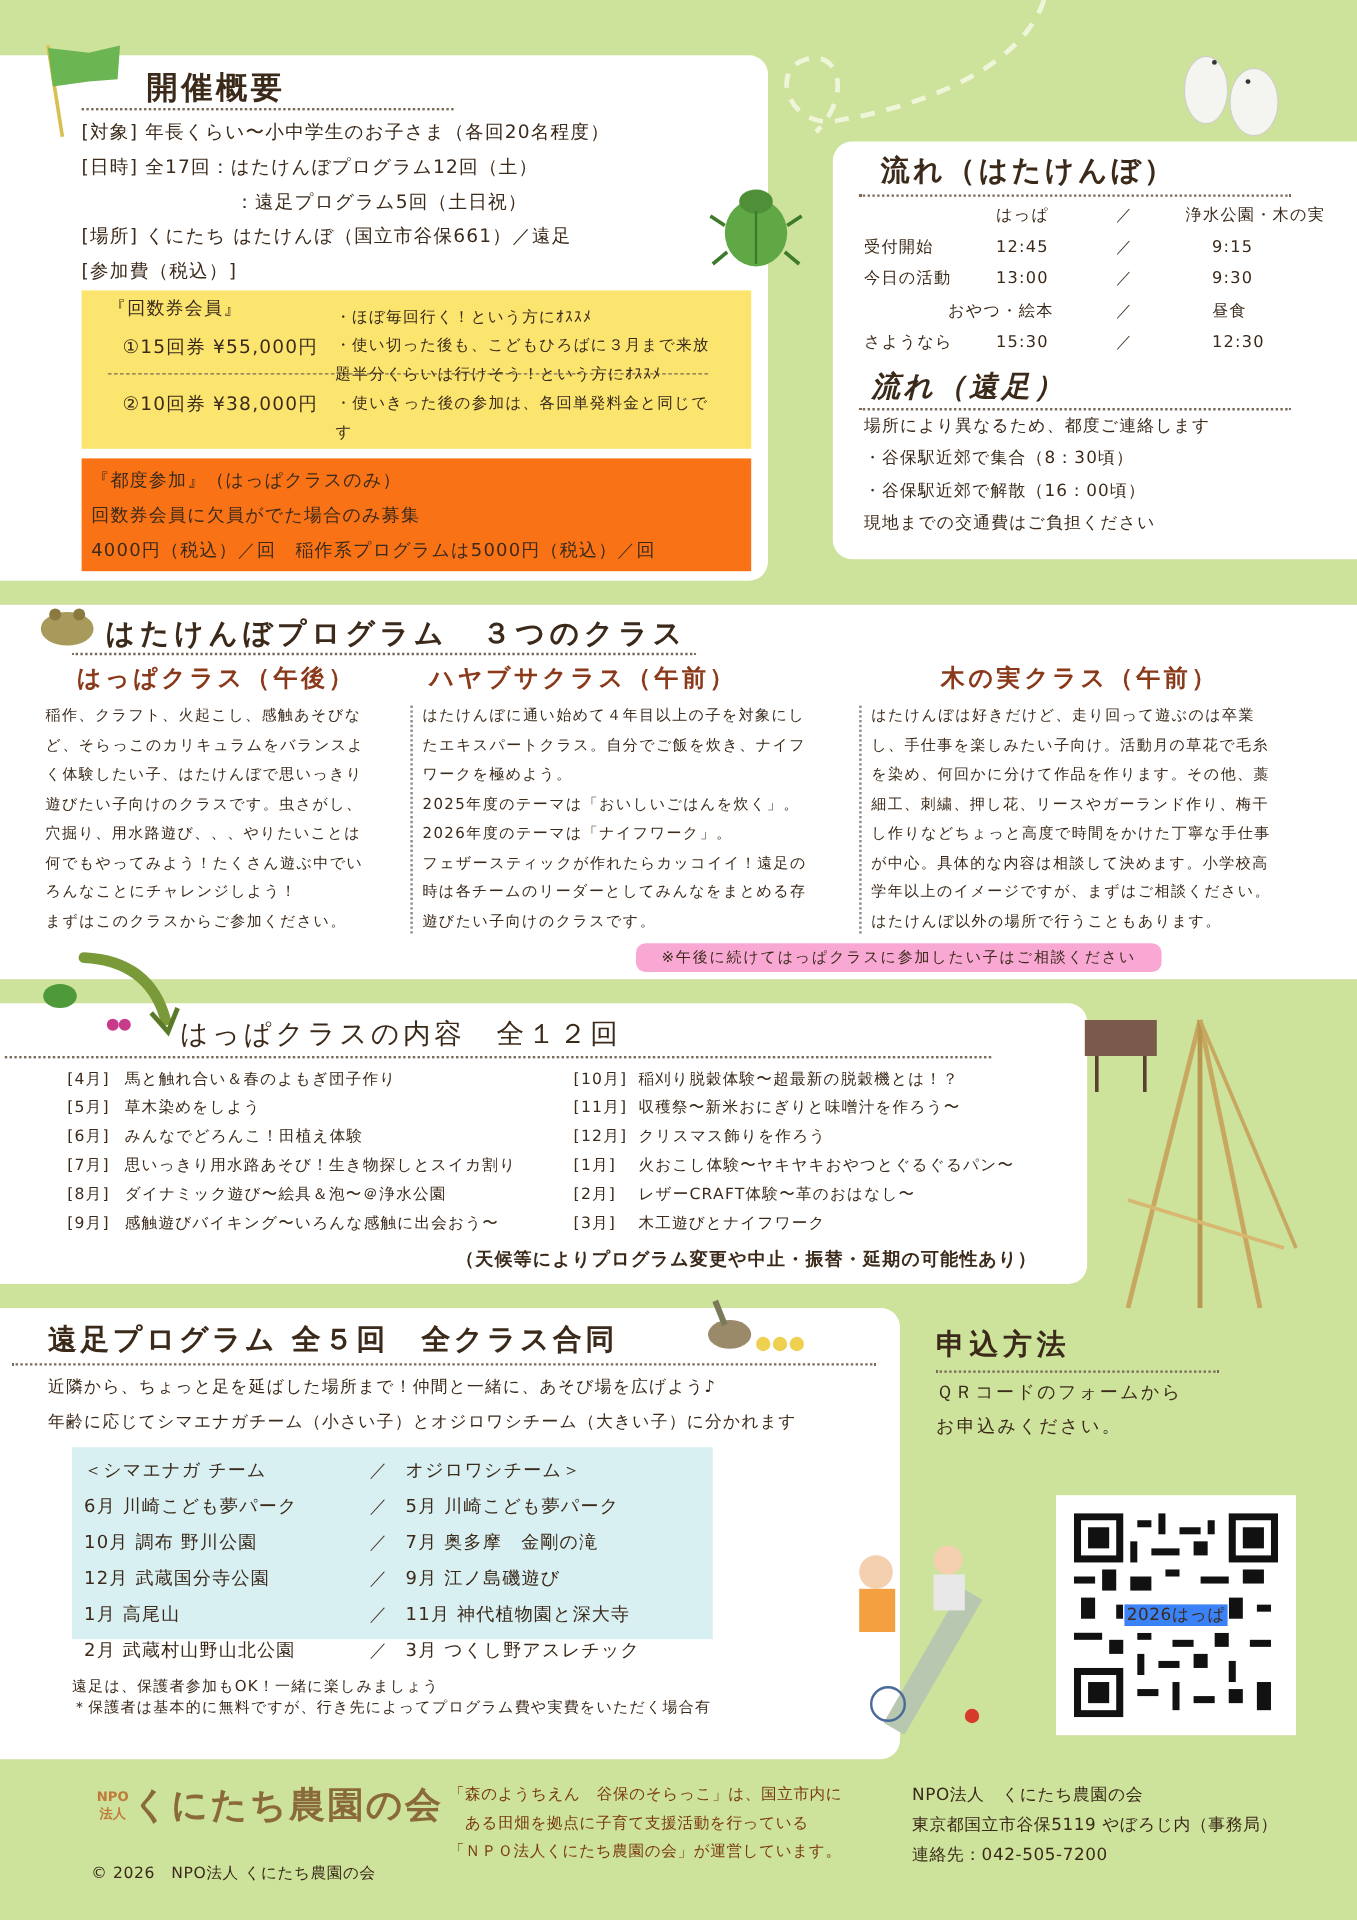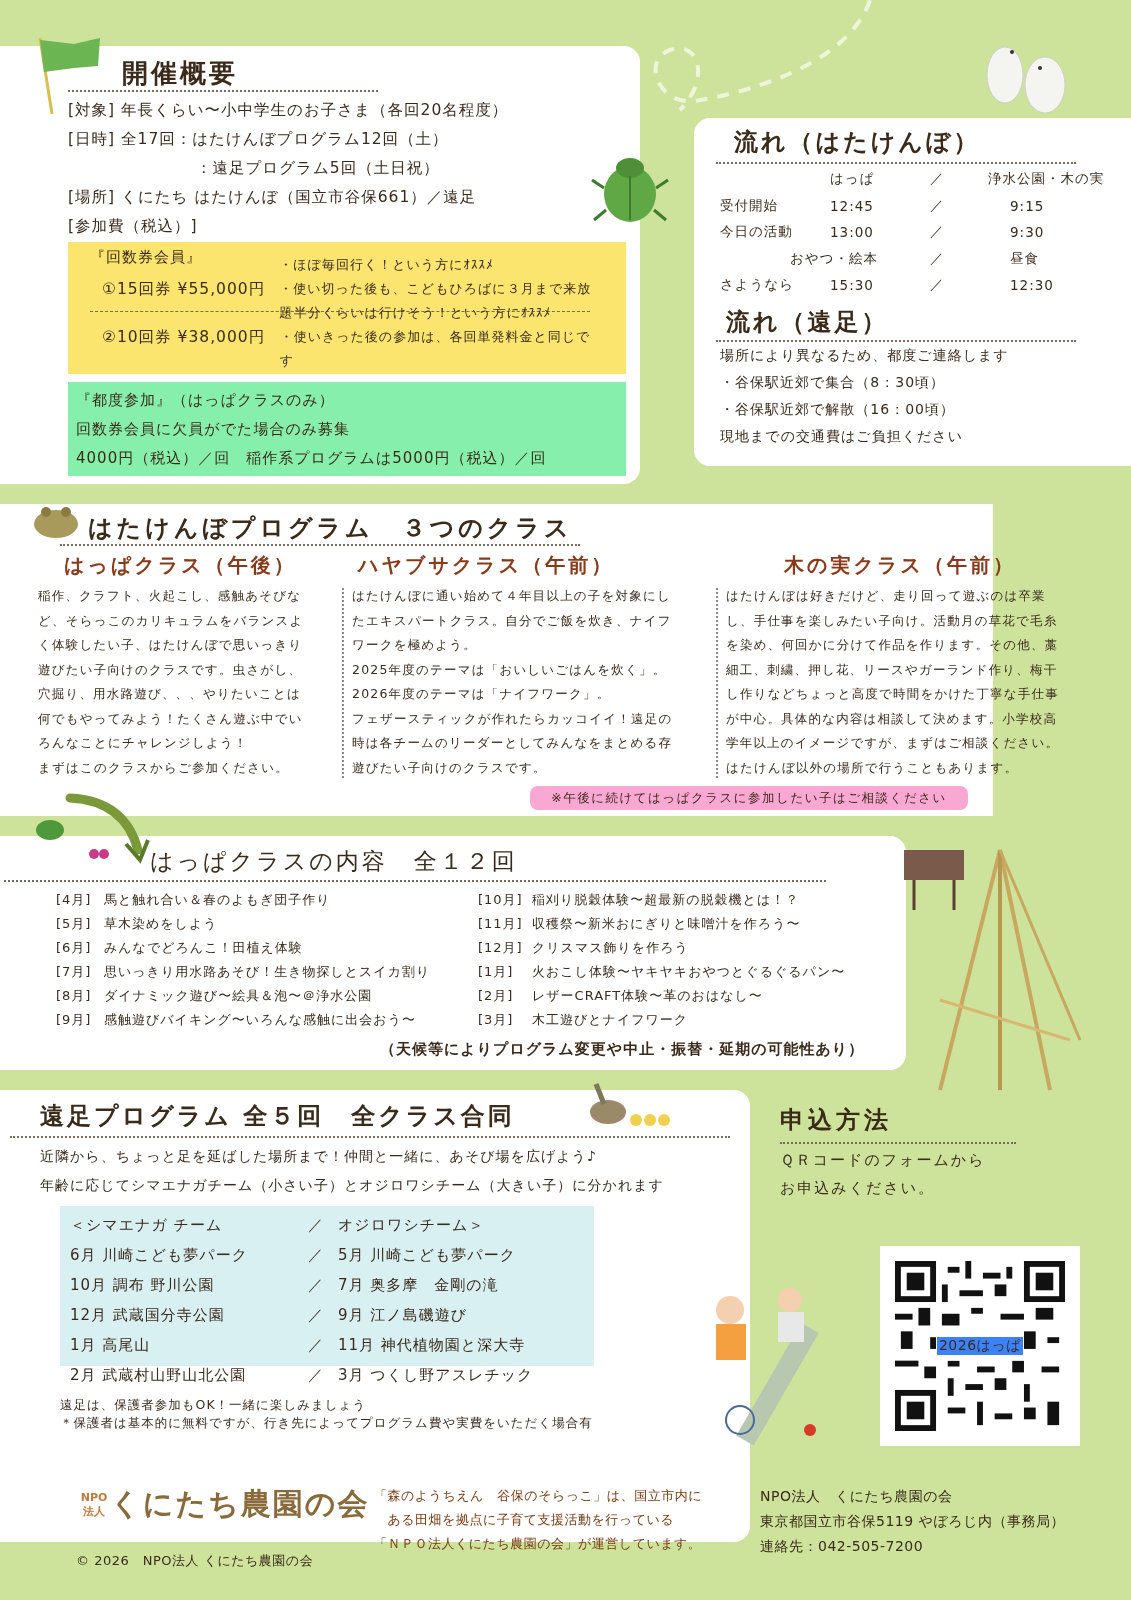--- a/index.html
+++ b/index.html
@@ -33,59 +33,59 @@
     background: #fbe56f; padding: 6px 22px;
     font-size: 14px;
   }
   .ticket-box .lbl { font-size: 15px; letter-spacing: 1px; }
   .ticket-row { display: flex; align-items: center; height: 54px; }
   .ticket-row .price { width: 190px; padding-left: 12px; font-size: 15.5px; letter-spacing: 1px; }
   .ticket-row .notes { font-size: 13px; line-height: 24px; letter-spacing: 1px; }
   .ticket-sep { border-top: 1.5px dashed #7a6a5a; margin: 0 0 0 0; width: 500px; }
   .drop-box {
     position: absolute; left: 68px; top: 336px; width: 558px; height: 94px;
-    background: #86efac; padding: 4px 8px;
+    background: #f97316; padding: 4px 8px;
     font-size: 15px; line-height: 29px; letter-spacing: 1px;
   }
   .flag { position: absolute; left: 34px; top: 36px; }
   
   #flow { left: 694px; top: 118px; width: 437px; height: 348px; border-radius: 16px 0 0 16px; }
   #flow .t1 { position: absolute; left: 40px; top: 8px; font-size: 24px; }
   #flow .r1 { position: absolute; left: 22px; top: 44px; width: 360px; }
   .flow-table { position: absolute; left: 26px; top: 48px; font-size: 13.5px; letter-spacing: 1px; }
   .flow-row { display: flex; height: 26.5px; align-items: center; }
   .flow-row .c0 { width: 110px; }
   .flow-row .c1 { width: 100px; }
   .flow-row .c2 { width: 50px; }
   .flow-row .c3 { width: 140px; padding-left: 8px; }
-  #flow .t2 { position: absolute; left: 32px; top: 188px; font-size: 24px; }
+  #flow .t2 { position: absolute; left: 32px; top: 188px; font-size: 24px; font-style: italic; }
   #flow .r2 { position: absolute; left: 22px; top: 222px; width: 360px; }
   .ensoku-lines { position: absolute; left: 26px; top: 224px; font-size: 14px; line-height: 27px; letter-spacing: 1px; }
   
-  #classes { left: 0; top: 504px; width: 993px; height: 312px; border-radius: 0; }
+  #classes { left: 0; top: 504px; width: 1131px; height: 312px; border-radius: 0; }
   #classes .title { position: absolute; left: 88px; top: 8px; font-size: 24px; letter-spacing: 4px; }
   #classes .rule { position: absolute; left: 60px; top: 40px; width: 520px; }
   .class-col { position: absolute; top: 48px; }
   .class-col .ch { font-size: 20px; font-weight: bold; color: #8a3a1a; letter-spacing: 3px; height: 32px; }
   .class-col .cb { font-size: 12.5px; line-height: 24.5px; letter-spacing: 1.2px; }
   .vdiv { position: absolute; top: 84px; height: 190px; border-left: 2px dotted #8a8a8a; }
   .note-yellow {
     position: absolute; left: 530px; top: 282px; width: 438px; height: 24px;
     background: #f9a8d4; border-radius: 8px; font-size: 12.5px; letter-spacing: 1.5px;
     display: flex; align-items: center; justify-content: center;
   }
   
   #happa { left: 0; top: 836px; width: 906px; height: 234px; border-radius: 0 16px 16px 0; }
   #happa .title { position: absolute; left: 150px; top: 10px; font-size: 23px; letter-spacing: 3px; font-weight: normal; }
   #happa .rule { position: absolute; left: 4px; top: 44px; width: 822px; }
   .month-list { position: absolute; top: 52px; font-size: 13px; line-height: 24px; letter-spacing: 1px; }
   .month-list .m { display: inline-block; width: 48px; }
   .happa-note { position: absolute; left: 380px; top: 204px; font-size: 15px; font-weight: bold; letter-spacing: 1px; }
   
-  #ensoku { left: 0; top: 1090px; width: 750px; height: 452px; border-radius: 0 16px 16px 0; }
+  #ensoku { left: 0; top: 1090px; width: 750px; height: 376px; border-radius: 0 16px 16px 0; }
   #ensoku .title { position: absolute; left: 40px; top: 10px; font-size: 24px; letter-spacing: 3px; }
   #ensoku .rule { position: absolute; left: 10px; top: 46px; width: 720px; }
   .ensoku-intro { position: absolute; left: 40px; top: 52px; font-size: 14px; line-height: 29px; letter-spacing: 1px; }
   .team-box {
     position: absolute; left: 60px; top: 116px; width: 534px; height: 160px;
     background: #d9f0f3; padding: 4px 10px;
     font-size: 15px; letter-spacing: 1px;
   }
   .team-row { display: flex; height: 30px; align-items: center; }
   .team-row .l { width: 238px; }

